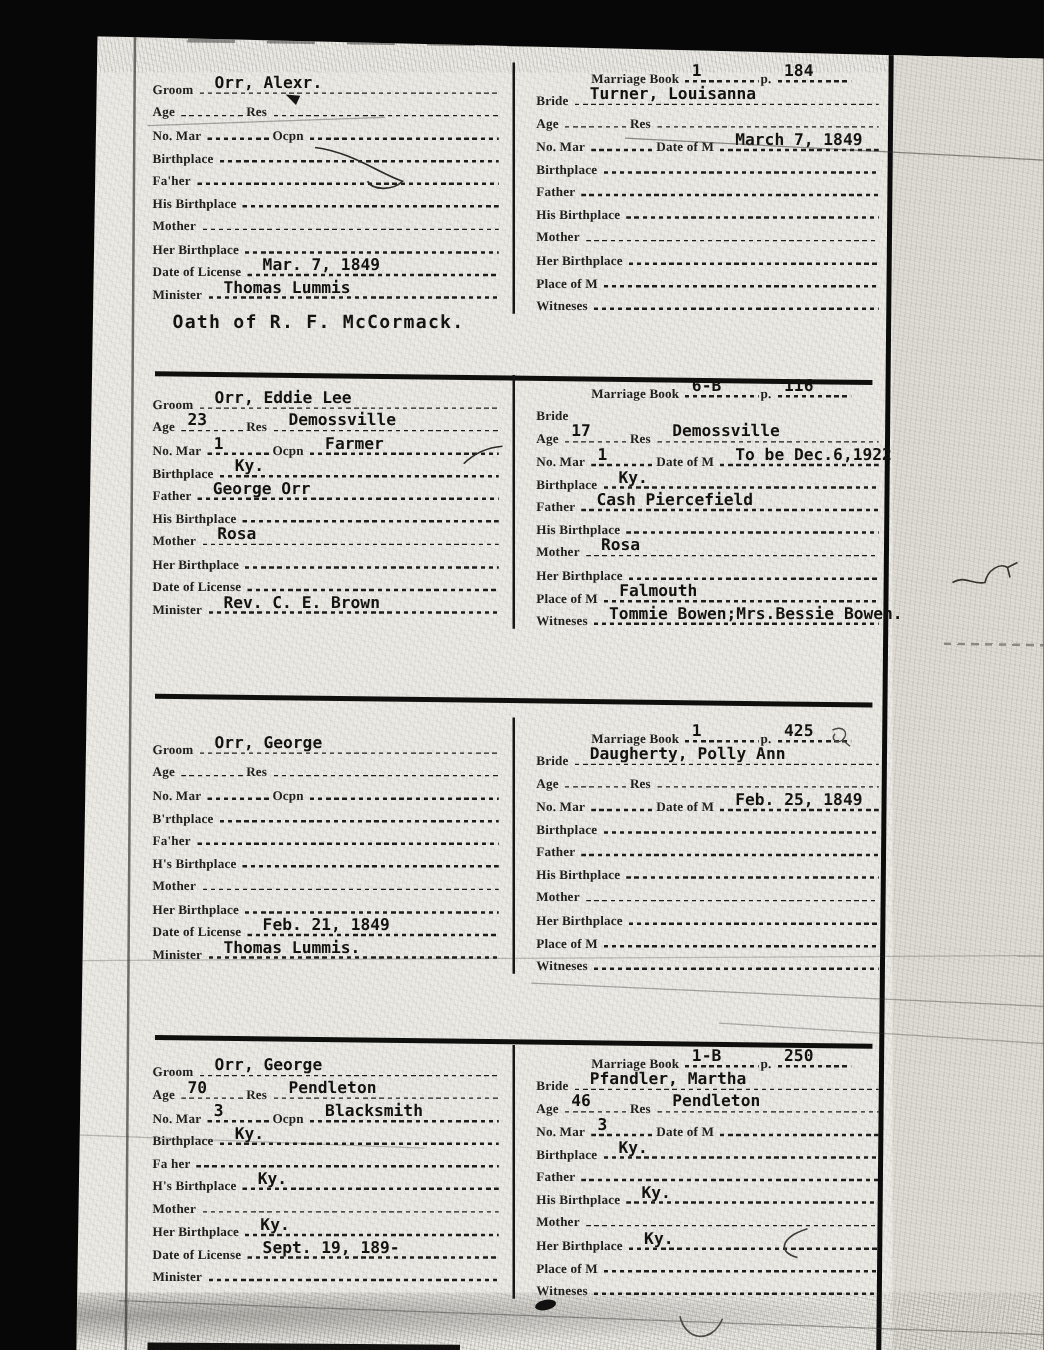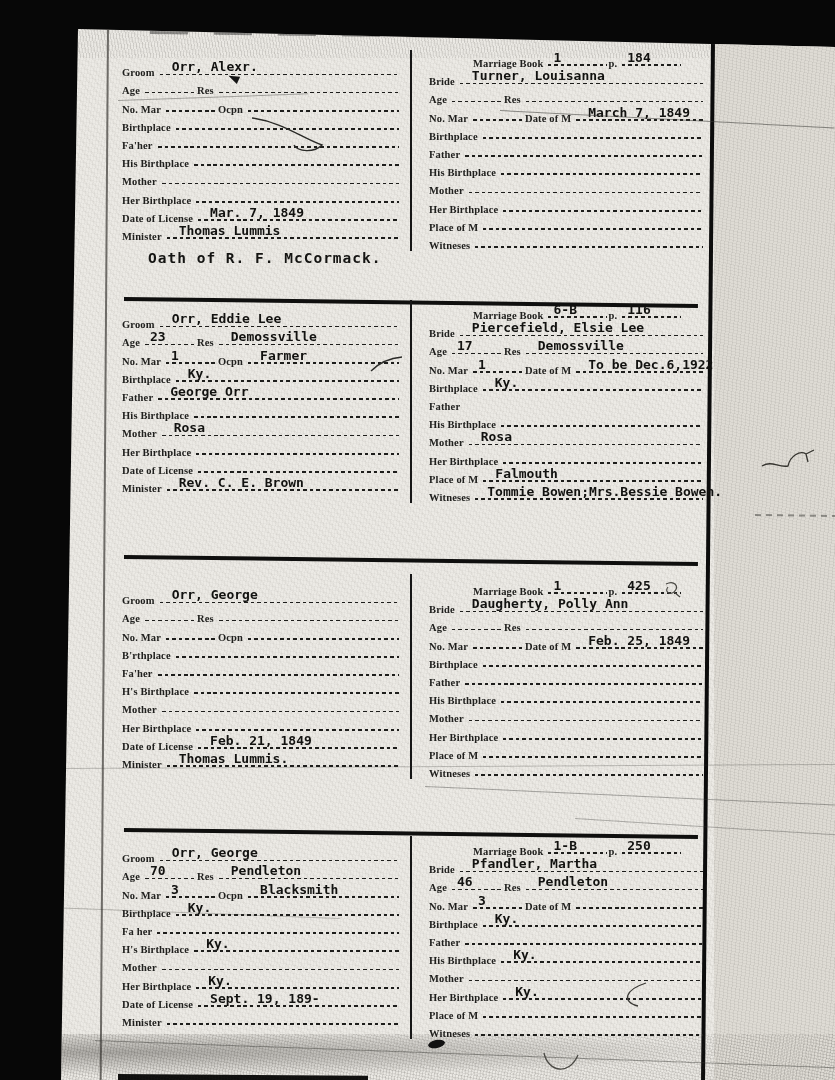--- a/index.html
+++ b/index.html
@@ -54,21 +54,21 @@
   .lbl{font:700 10.5px "Liberation Serif",serif;color:#20201e;white-space:nowrap;
        padding-right:3px;letter-spacing:.15px;}
   .fill{flex:1 1 auto;position:relative;height:100%;}
   .fill::after{content:"";position:absolute;left:2px;right:1px;bottom:3px;height:1.7px;
        background:repeating-linear-gradient(90deg,#1d1d1b 0 3.5px, rgba(0,0,0,0) 3.5px 6.5px);}
   .fill.short{flex:0 0 54px;}
   .fill.book{flex:0 0 62px;}
   .val{position:absolute;bottom:4px;left:14px;white-space:nowrap;
        font:700 13px "DejaVu Sans Mono",monospace;color:#121210;letter-spacing:0;}
   .fill.short .val,.fill.book .val{left:7px;}
-  .oath{position:absolute;left:148px;top:250px;
+  .oath{position:absolute;left:138px;top:250px;
        font:700 14.5px "DejaVu Sans Mono",monospace;color:#141412;letter-spacing:1px;text-align:right;}
   
   .scratch{position:absolute;height:1px;background:#3a3a36;transform-origin:left center;} 
   .blob{position:absolute;left:428px;top:1040px;width:17px;height:8px;border-radius:50%;
         background:#111;transform:rotate(-12deg);}
   .mark-arrow{position:absolute;left:228px;top:74px;width:0;height:0;
         border-left:11px solid #151515;border-top:4px solid transparent;border-bottom:4px solid transparent;
         transform:rotate(205deg);}
   svg.scrib{position:absolute;overflow:visible;}
 </style>
@@ -317,23 +317,20 @@
             <span class="fill book">
               <span class="val">6-B</span>
             </span>
             <span class="lbl">p.</span>
             <span class="fill book">
               <span class="val">116</span>
             </span>
           </div>
           <div class="row">
             <span class="lbl">Bride</span>
-            <span class="fill">
-              <span class="val">Piercefield, Elsie Lee</span>
-            </span>
           </div>
           <div class="row">
             <span class="lbl">Age</span>
             <span class="fill short">
               <span class="val">17</span>
             </span>
             <span class="lbl">Res</span>
             <span class="fill">
               <span class="val">Demossville</span>
             </span>
@@ -349,20 +346,23 @@
             </span>
           </div>
           <div class="row">
             <span class="lbl">Birthplace</span>
             <span class="fill">
               <span class="val">Ky.</span>
             </span>
           </div>
           <div class="row">
             <span class="lbl">Father</span>
+            <span class="fill">
+              <span class="val">Cash Piercefield</span>
+            </span>
           </div>
           <div class="row">
             <span class="lbl">His Birthplace</span>
             <span class="fill">
               <span class="val"></span>
             </span>
           </div>
           <div class="row">
             <span class="lbl">Mother</span>
             <span class="fill">

